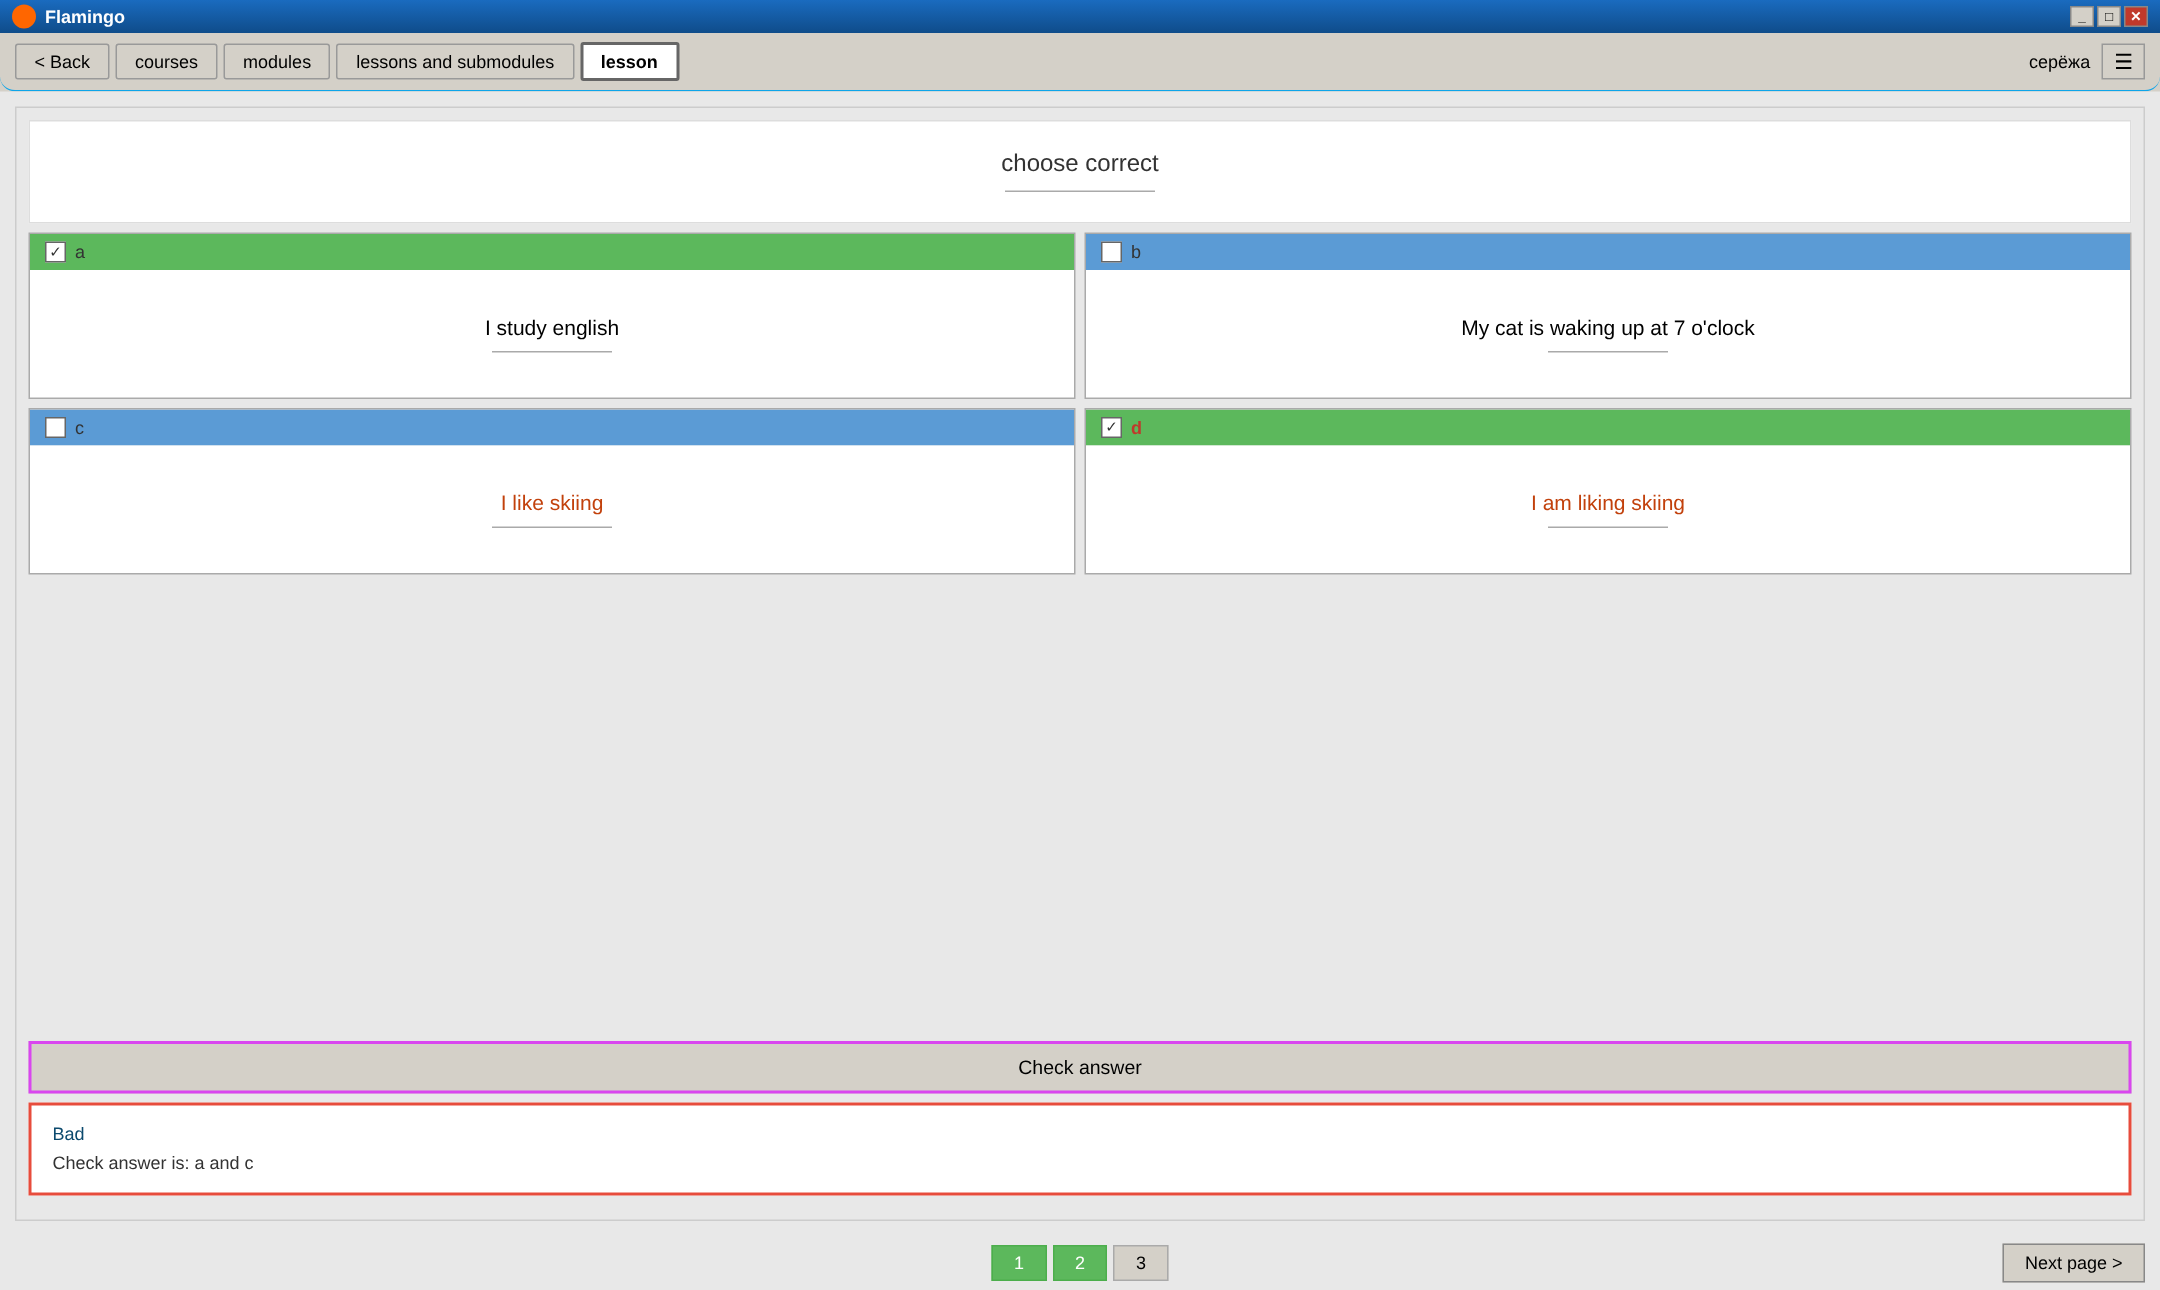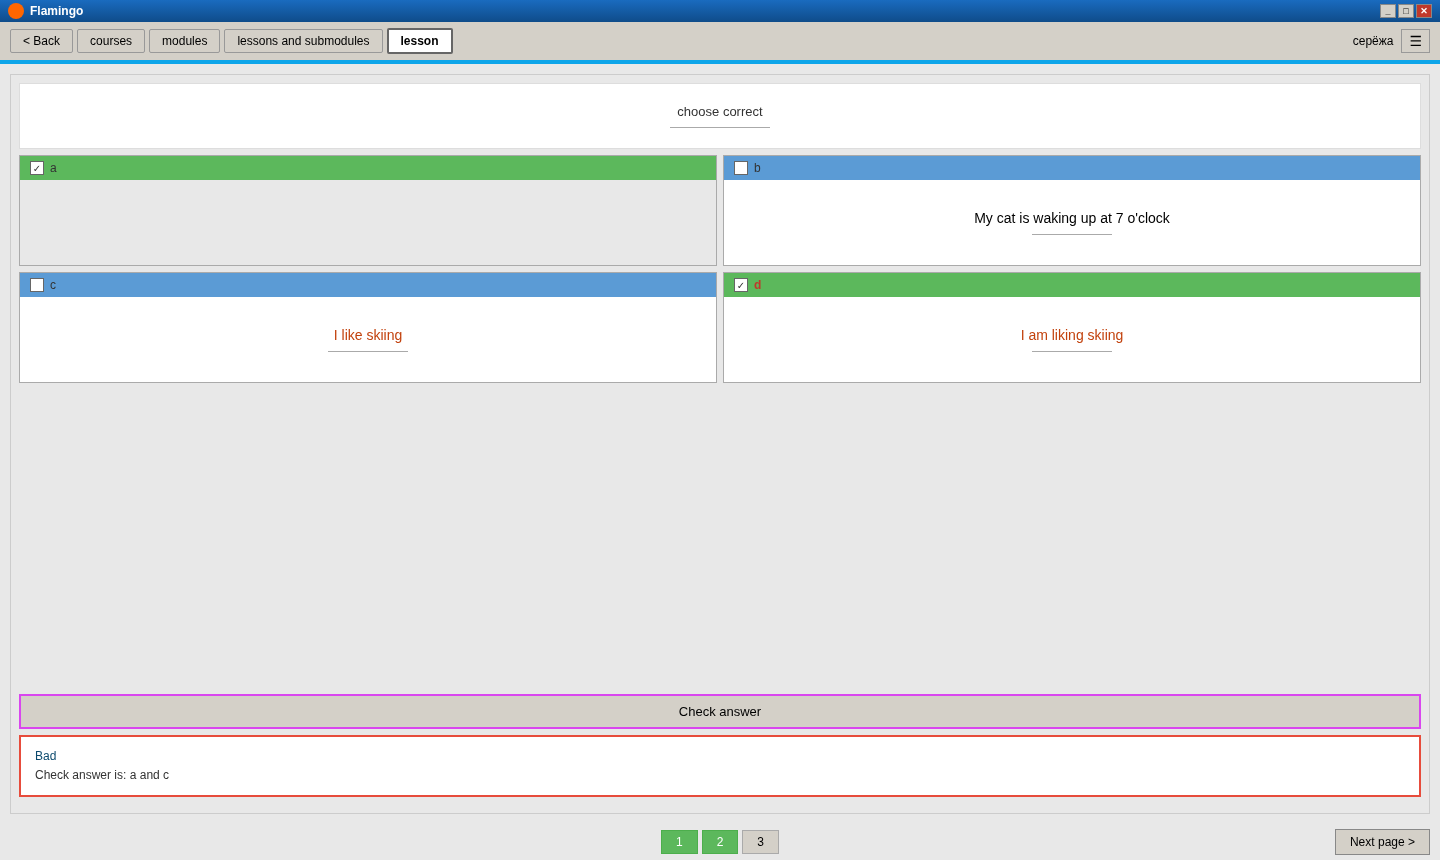--- a/index.html
+++ b/index.html
@@ -48,25 +48,26 @@
       justify-content: center;
       font-size: 9px;
       cursor: pointer;
       color: #000;
     }
     .title-bar-btn.close { background: #c0392b; color: white; }
 
     
     .nav-bar {
       background: #d4d0c8;
-      border-bottom: 4px solid #0ea5e9;
+      border-bottom: 1px solid #0ea5e9;
       padding: 6px 10px;
       display: flex;
       align-items: center;
       flex-shrink: 0;
+      border-radius: 10px;
     }
     .nav-btn {
       background: #d4d0c8;
       border: 1px solid #999;
       padding: 4px 12px;
       margin-right: 4px;
       cursor: pointer;
       font-size: 12px;
       border-radius: 2px;
     }
@@ -110,21 +111,21 @@
       padding: 8px;
     }
 
     
     .question-header {
       background: white;
       border: 1px solid #ddd;
       padding: 20px;
       text-align: center;
       margin-bottom: 6px;
-      font-size: 13px;
+      font-size: 16px;
       color: #333;
       position: relative;
     }
     .question-header::after {
       content: '';
       display: block;
       width: 100px;
       height: 1px;
       background: #aaa;
       margin: 8px auto 0;
@@ -271,20 +272,23 @@
       <span>choose correct</span>
     </div>
 
     <div class="options-grid">
 
       <div class="option-card">
         <div class="option-header green">
           <div class="option-checkbox checked">✓</div>
           <span>a</span>
         </div>
+        <div class="option-body">
+          <span>I study english</span>
+        </div>
       </div>
 
       <div class="option-card">
         <div class="option-header blue">
           <div class="option-checkbox"></div>
           <span>b</span>
         </div>
         <div class="option-body">
           <span>My cat is waking up at 7 o'clock</span>
         </div>

